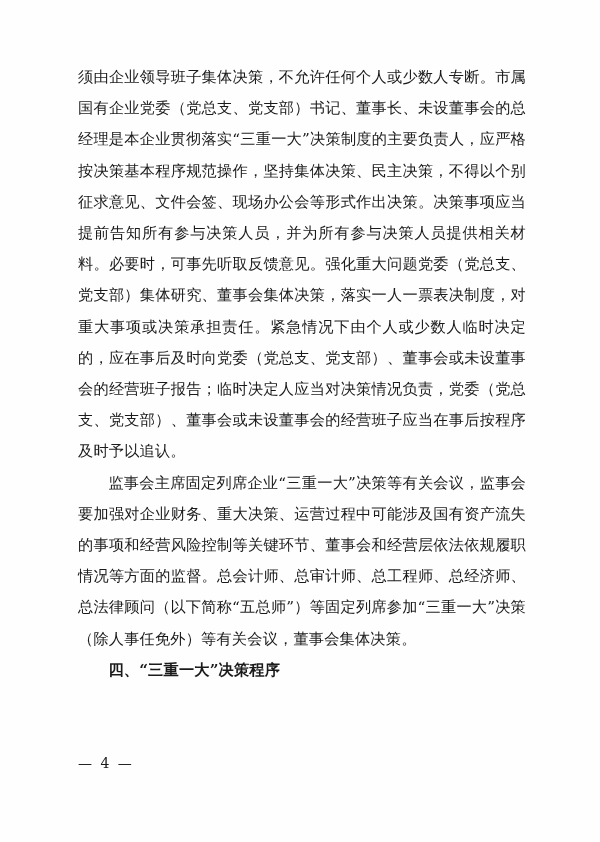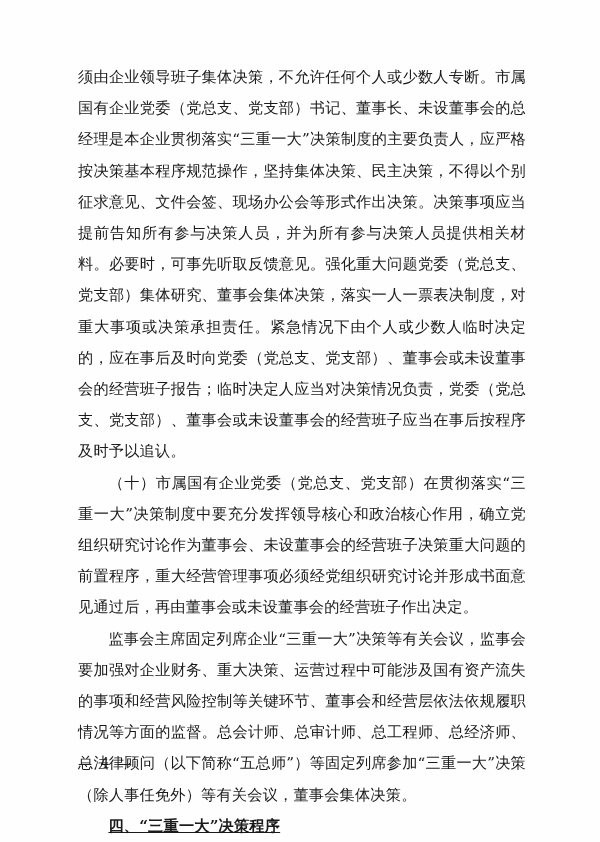--- a/index.html
+++ b/index.html
@@ -35,37 +35,35 @@
     text-justify: inter-ideograph;
     letter-spacing: 0.2px;
     font-family: "DejaVu Serif", "Liberation Serif", serif;
   }
   p.indent {
     text-indent: 2em;
   }
   p.heading {
     text-indent: 2em;
     font-weight: bold;
-    text-decoration: underline;
   }
   .page-number {
     position: absolute;
     left: 78px;
     top: 755px;
     font-size: 14px;
     color: #1a1a1a;
     letter-spacing: 2px;
     font-family: "DejaVu Serif", "Liberation Serif", serif;
   }
 </style>
 </head>
 <body>
 
 <div class="page">
   <div class="content">
     <p class="">须由企业领导班子集体决策，不允许任何个人或少数人专断。市属国有企业党委（党总支、党支部）书记、董事长、未设董事会的总经理是本企业贯彻落实“三重一大”决策制度的主要负责人，应严格按决策基本程序规范操作，坚持集体决策、民主决策，不得以个别征求意见、文件会签、现场办公会等形式作出决策。决策事项应当提前告知所有参与决策人员，并为所有参与决策人员提供相关材料。必要时，可事先听取反馈意见。强化重大问题党委（党总支、党支部）集体研究、董事会集体决策，落实一人一票表决制度，对重大事项或决策承担责任。紧急情况下由个人或少数人临时决定的，应在事后及时向党委（党总支、党支部）、董事会或未设董事会的经营班子报告；临时决定人应当对决策情况负责，党委（党总支、党支部）、董事会或未设董事会的经营班子应当在事后按程序及时予以追认。</p>
-    <p class="indent">（十）市属国有企业党委（党总支、党支部）在贯彻落实“三重一大”决策制度中要充分发挥领导核心和政治核心作用，确立党组织研究讨论作为董事会、未设董事会的经营班子决策重大问题的前置程序，重大经营管理事项必须经党组织研究讨论并形成书面意见通过后，再由董事会或未设董事会的经营班子作出决定。</p>
     <p class="indent">监事会主席固定列席企业“三重一大”决策等有关会议，监事会要加强对企业财务、重大决策、运营过程中可能涉及国有资产流失的事项和经营风险控制等关键环节、董事会和经营层依法依规履职情况等方面的监督。总会计师、总审计师、总工程师、总经济师、总法律顾问（以下简称“五总师”）等固定列席参加“三重一大”决策（除人事任免外）等有关会议，董事会集体决策。</p>
     <p class="heading">四、“三重一大”决策程序</p>
 
   </div>
   <div class="page-number">— 4 —</div>
 </div>
 
 </body></html>

